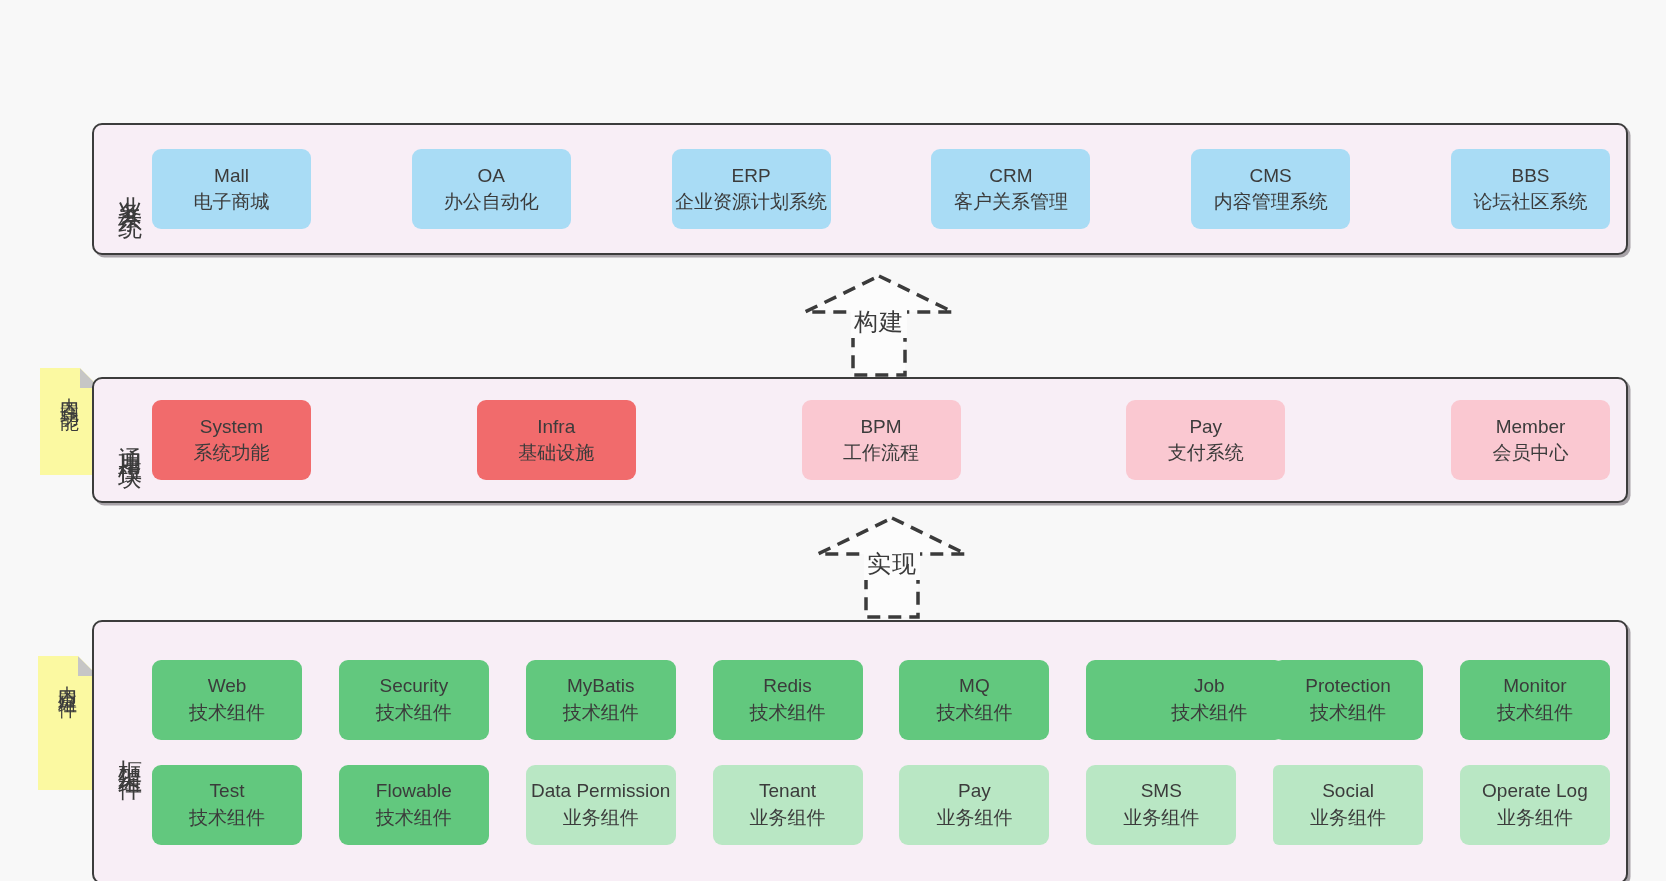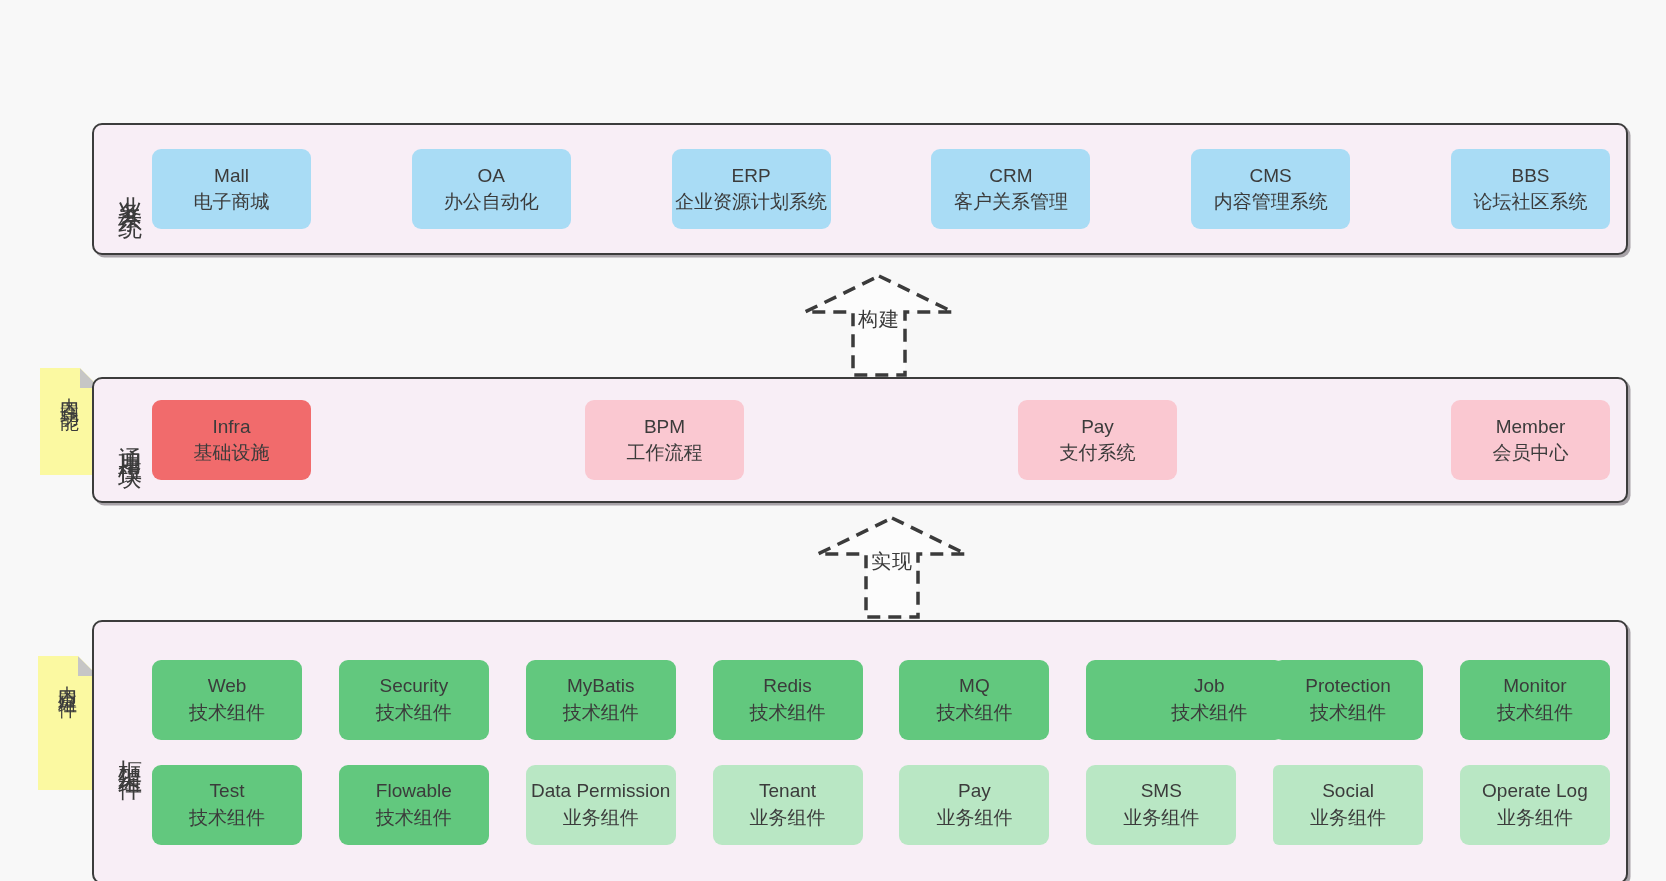--- a/index.html
+++ b/index.html
@@ -66,21 +66,21 @@
   }
 
   
   .arrow{position:absolute;width:164px;height:106px;z-index:1;}
   .arrow1{left:797px;top:272px;}
   .arrow2{left:810px;top:514px;}
   .arrow svg{position:absolute;inset:0;}
   .arrow-label{
     position:absolute;left:50%;top:34px;transform:translateX(-50%);
     background:#fcfcfc;padding:0 3px;
-    font-size:20px;letter-spacing:1px;color:#3b3b3b;white-space:nowrap;
+    font-size:24px;letter-spacing:1px;color:#3b3b3b;white-space:nowrap;
   }
 </style>
 </head>
 <body>
 
 <div class="stage">
 
   <div class="note note2">
     <span class="note-fold"></span>
     <span class="note-text">内置功能</span>
@@ -125,20 +125,24 @@
     <svg width="164" height="106" viewBox="0 0 164 106">
       <polygon points="82,4 156,40 108,40 108,103 56,103 56,40 8,40" fill="#fcfcfc" stroke="#3b3b3b" stroke-width="3.5" stroke-dasharray="13 8" stroke-linejoin="miter"></polygon>
     </svg>
     <span class="arrow-label">构建</span>
   </div>
 
   <section class="band band2">
     <div class="vlabel">通用模块</div>
     <div class="boxes">
       <div class="box w6" style="background-color: rgb(241, 107, 108);">
+        <div class="box-name">System</div>
+        <div class="box-desc">系统功能</div>
+      </div>
+      <div class="box w6" style="background-color: rgb(241, 107, 108);">
         <div class="box-name">Infra</div>
         <div class="box-desc">基础设施</div>
       </div>
       <div class="box w6" style="background-color: rgb(250, 200, 209);">
         <div class="box-name">BPM</div>
         <div class="box-desc">工作流程</div>
       </div>
       <div class="box w6" style="background-color: rgb(250, 200, 209);">
         <div class="box-name">Pay</div>
         <div class="box-desc">支付系统</div>

